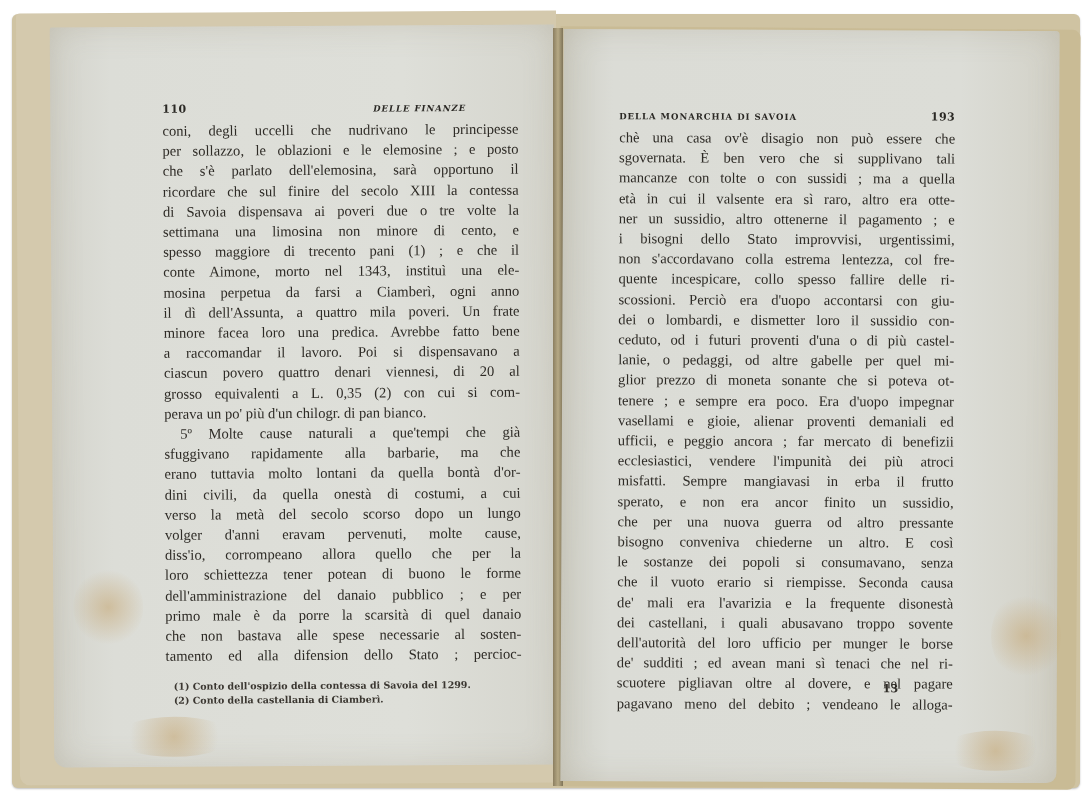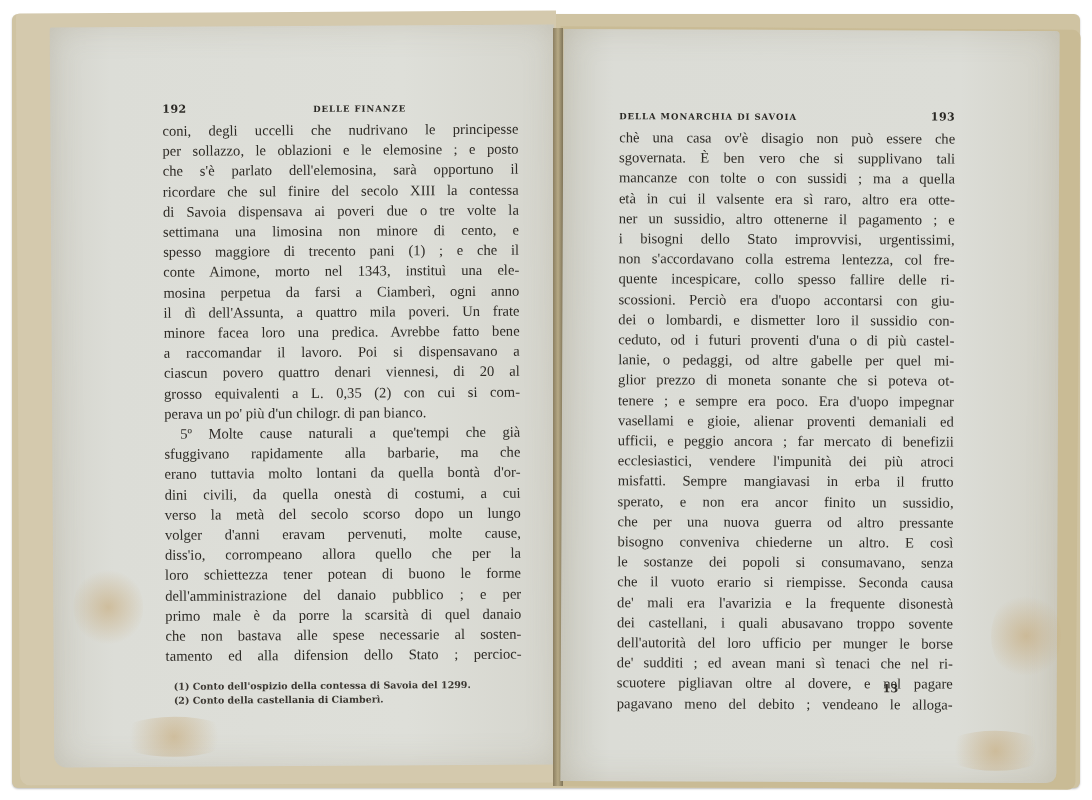--- a/index.html
+++ b/index.html
@@ -54,21 +54,21 @@
 
     .running-head {
       display: flex; justify-content: space-between; align-items: baseline;
       font-size: 10px; letter-spacing: 0.5px; height: 18px;
     }
     .running-head .title {
       font-size: 8.5px; letter-spacing: 1px; font-weight: bold;
       text-transform: uppercase;
     }
     .running-head .pno { font-size: 11px; font-weight: bold; }
-    .left .running-head .title { margin-right: 112px; }
+    .left .running-head .title { margin-right: 52px; font-style: italic; }
     .right .running-head .title { }
 
     .body-text {
       font-size: 14.6px; line-height: 20.2px; text-align: justify;
       font-family: "Liberation Serif", "DejaVu Serif", serif;
       color: #2e2b26;
     }
     .body-text .line { display: block; text-align: justify; text-align-last: justify; white-space: nowrap; }
     .body-text .line.last { text-align-last: left; }
     .body-text .line.indent { padding-left: 16px; }
@@ -89,21 +89,21 @@
 <div>
   <div class="book-edge"></div>
   <div class="left-stack"></div>
   <div class="right-stack"></div>
 
   <div class="page left">
     <div class="stain" style="left:20px; top:540px; width:70px; height:80px;"></div>
     <div class="stain" style="left:60px; top:690px; width:120px; height:40px;"></div>
     <div class="page-inner">
       <div class="running-head">
-        <span class="pno">192</span>
+        <span class="pno">110</span>
         <span class="title">DELLE FINANZE</span>
       </div>
       <div class="body-text">
         <span class="line">coni, degli uccelli che nudrivano le principesse</span>
         <span class="line">per sollazzo, le oblazioni e le elemosine ; e posto</span>
         <span class="line">che s'è parlato dell'elemosina, sarà opportuno il</span>
         <span class="line">ricordare che sul finire del secolo XIII la contessa</span>
         <span class="line">di Savoia dispensava ai poveri due o tre volte la</span>
         <span class="line">settimana una limosina non minore di cento, e</span>
         <span class="line">spesso maggiore di trecento pani (1) ; e che il</span>

